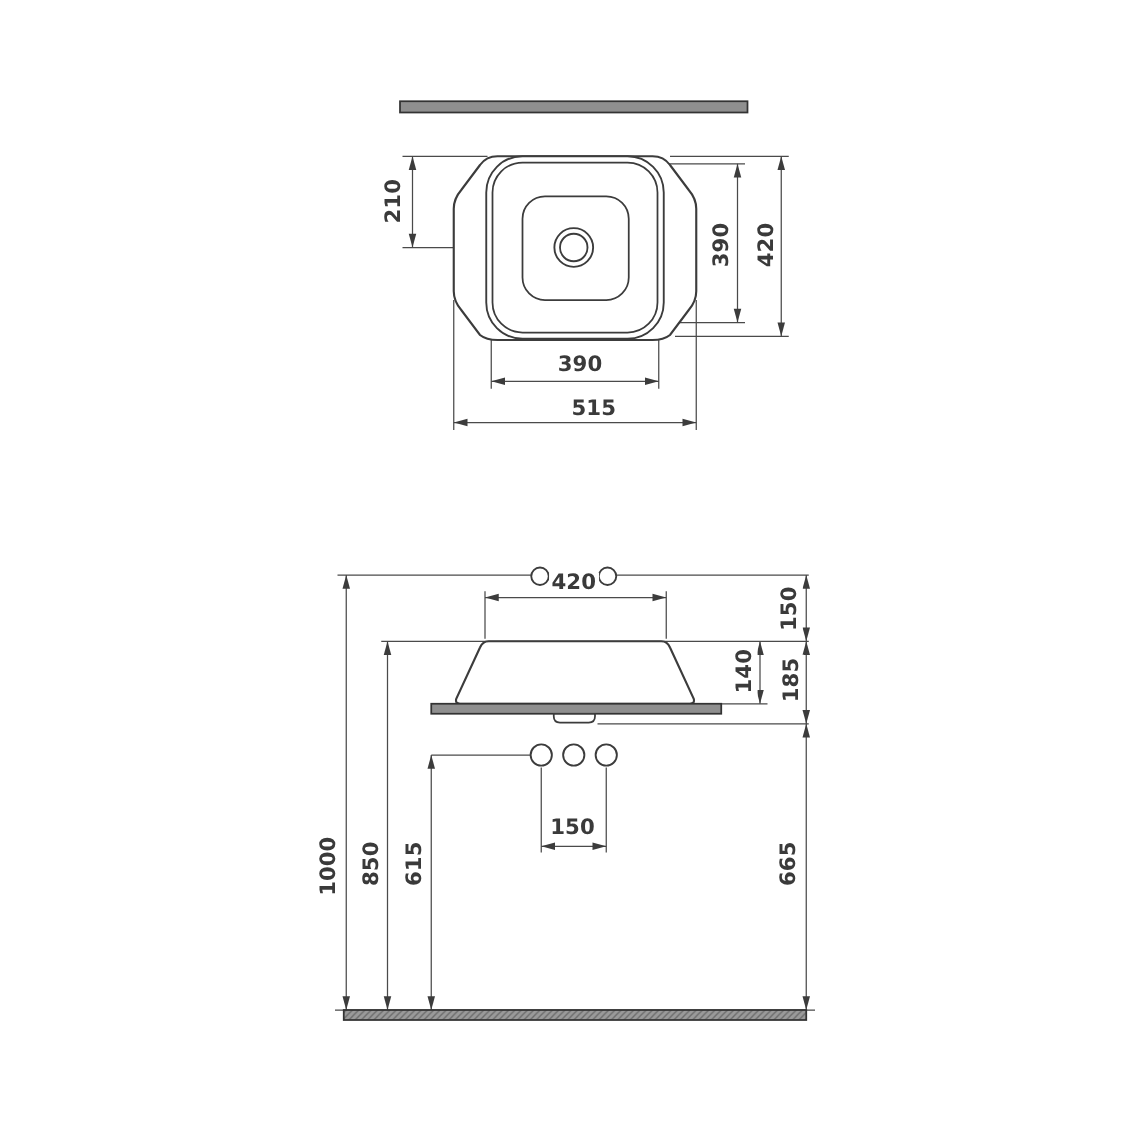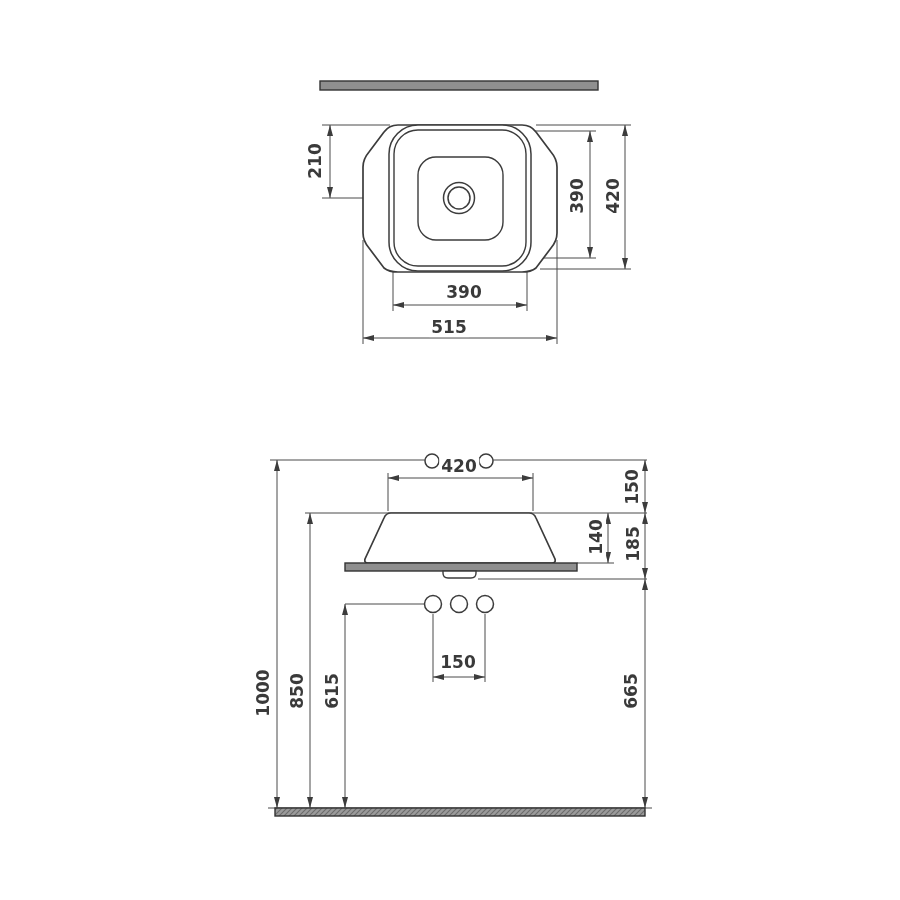--- a/index.html
+++ b/index.html
@@ -131,21 +131,21 @@
       <polygon class="arrow" points="433,677 444,674 444,680"></polygon>
       <polygon class="arrow" points="485,677 474,674 474,680"></polygon>
     </g>
   </g>
 </svg>
 
 <div class="dim v" style="left:316px;top:161px">210</div>
 <div class="dim v" style="left:578px;top:196px">390</div>
 <div class="dim v" style="left:614px;top:196px">420</div>
 <div class="dim" style="left:464px;top:293px">390</div>
-<div class="dim" style="left:449px;top:328px">515</div>
+<div class="dim" style="left:475px;top:328px">515</div>
 
 <div class="dim" style="left:459px;top:467px">420</div>
 <div class="dim v" style="left:633px;top:487px">150</div>
 <div class="dim v" style="left:597px;top:537px">140</div>
 <div class="dim v" style="left:634px;top:544px">185</div>
 <div class="dim v" style="left:264px;top:693px">1000</div>
 <div class="dim v" style="left:298px;top:691px">850</div>
 <div class="dim v" style="left:333px;top:691px">615</div>
 <div class="dim v" style="left:632px;top:691px">665</div>
 <div class="dim" style="left:458px;top:663px">150</div>

